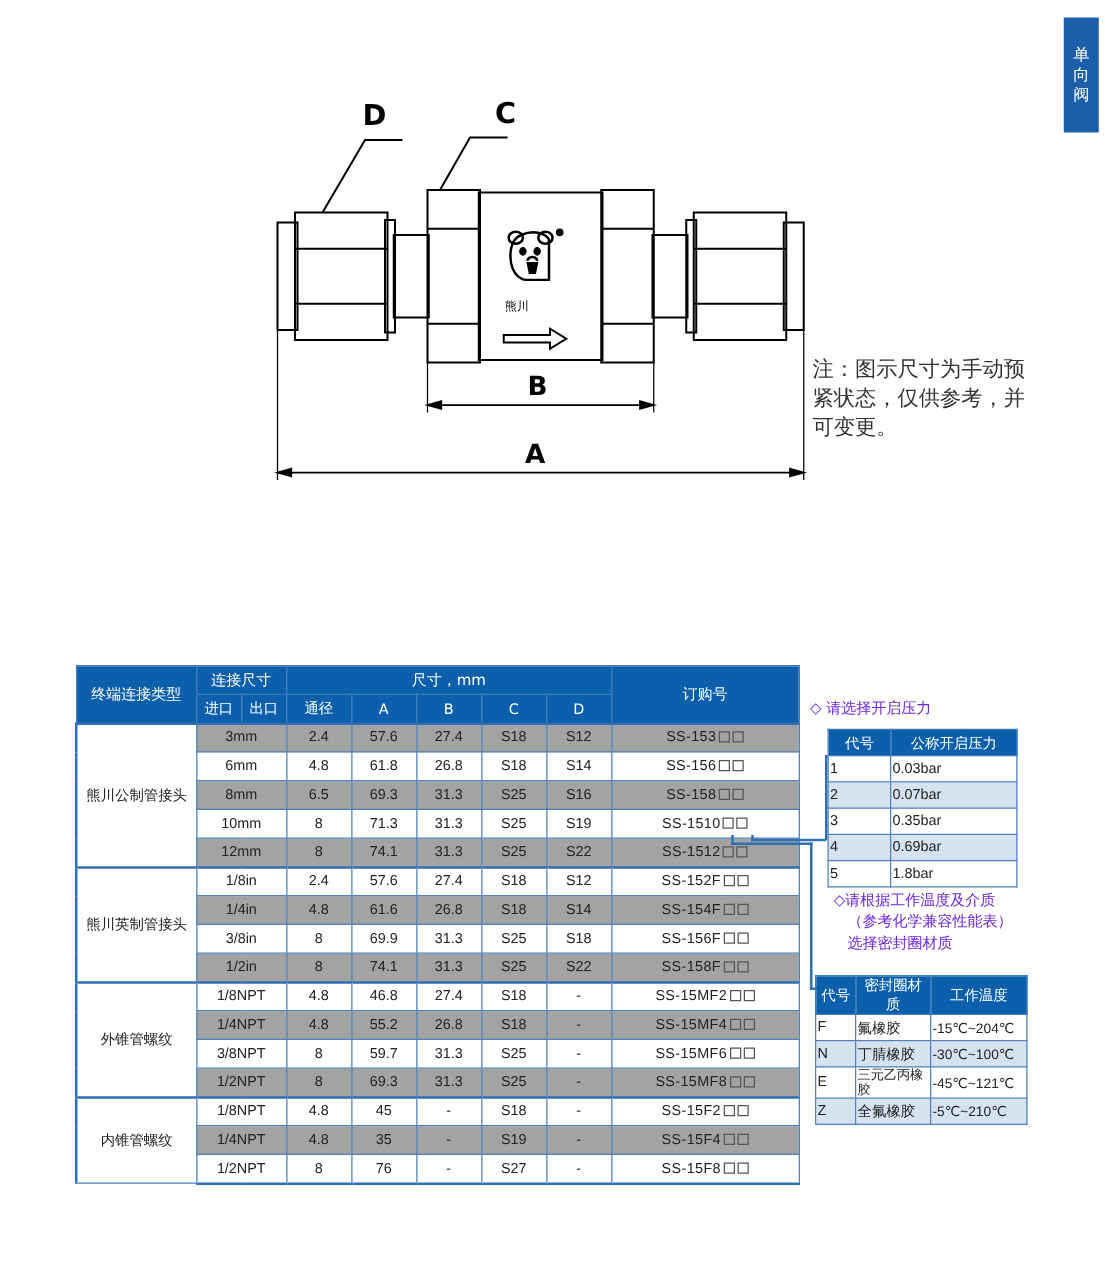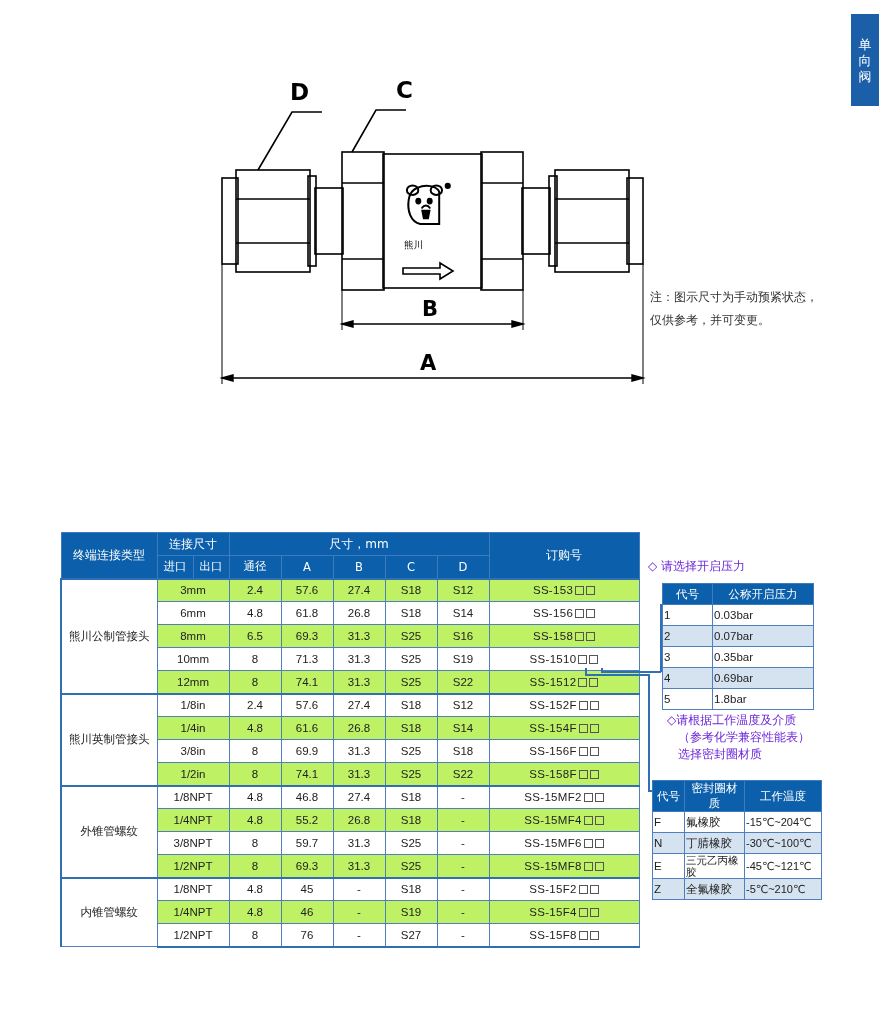--- a/index.html
+++ b/index.html
@@ -33,22 +33,22 @@
     font-family: "DejaVu Sans", sans-serif;
   }
 
   
   .drawing { position: absolute; left: 200px; top: 66px; width: 460px; height: 340px; }
   .drawing svg { display: block; }
 
   .note {
     position: absolute; left: 650px; top: 286px;
     width: 175px;
-    font-size: 12px; line-height: 23px; color: #333333;
-    font-family: Liberation Serif, serif;
+    font-size: 17px; line-height: 23px; color: #333333;
+    font-family: Liberation Mono, monospace;
   }
 
   .caption {
     position: absolute; left: 0; top: 424px; width: 884px;
     text-align: center;
     font-size: 16px; font-weight: bold; color: #111111;
     font-family: "DejaVu Serif", serif;
     letter-spacing: 0.5px;
   }
 
@@ -68,21 +68,21 @@
     font-weight: normal;
   }
   .main-table thead th {
     background: #0c5faa; color: #ffffff;
     border-color: #3d7bbd;
     font-family: "DejaVu Sans", sans-serif;
     font-size: 12px;
   }
   .main-table thead th.small { font-size: 11.5px; }
   .main-table tbody td { background: #ffffff; }
-  .main-table tbody tr.alt td { background: #bef264; }
+  .main-table tbody tr.alt td { background: #a3a3a3; }
   .main-table tbody td.group {
     background: #ffffff !important;
     font-family: "DejaVu Sans", sans-serif;
     font-size: 11.5px;
     border-left: 2px solid #2f6fb4;
     border-right: 1px solid #4f80bd;
   }
   .main-table tbody tr.grp-start td { border-top: 2px solid #2f6fb4; }
   .main-table tbody tr.last td { border-bottom: 2px solid #2f6fb4; }
   .main-table td.order { letter-spacing: 0.3px; }
@@ -379,21 +379,21 @@
           <td>4.8</td>
           <td>45</td>
           <td>-</td>
           <td>S18</td>
           <td>-</td>
           <td class="order">SS-15F2<span class="box"></span><span class="box"></span></td>
         </tr>
         <tr class="alt">
           <td colspan="2">1/4NPT</td>
           <td>4.8</td>
-          <td>46</td>
+          <td>35</td>
           <td>-</td>
           <td>S19</td>
           <td>-</td>
           <td class="order">SS-15F4<span class="box"></span><span class="box"></span></td>
         </tr>
         <tr class=" last">
           <td colspan="2">1/2NPT</td>
           <td>8</td>
           <td>76</td>
           <td>-</td>

